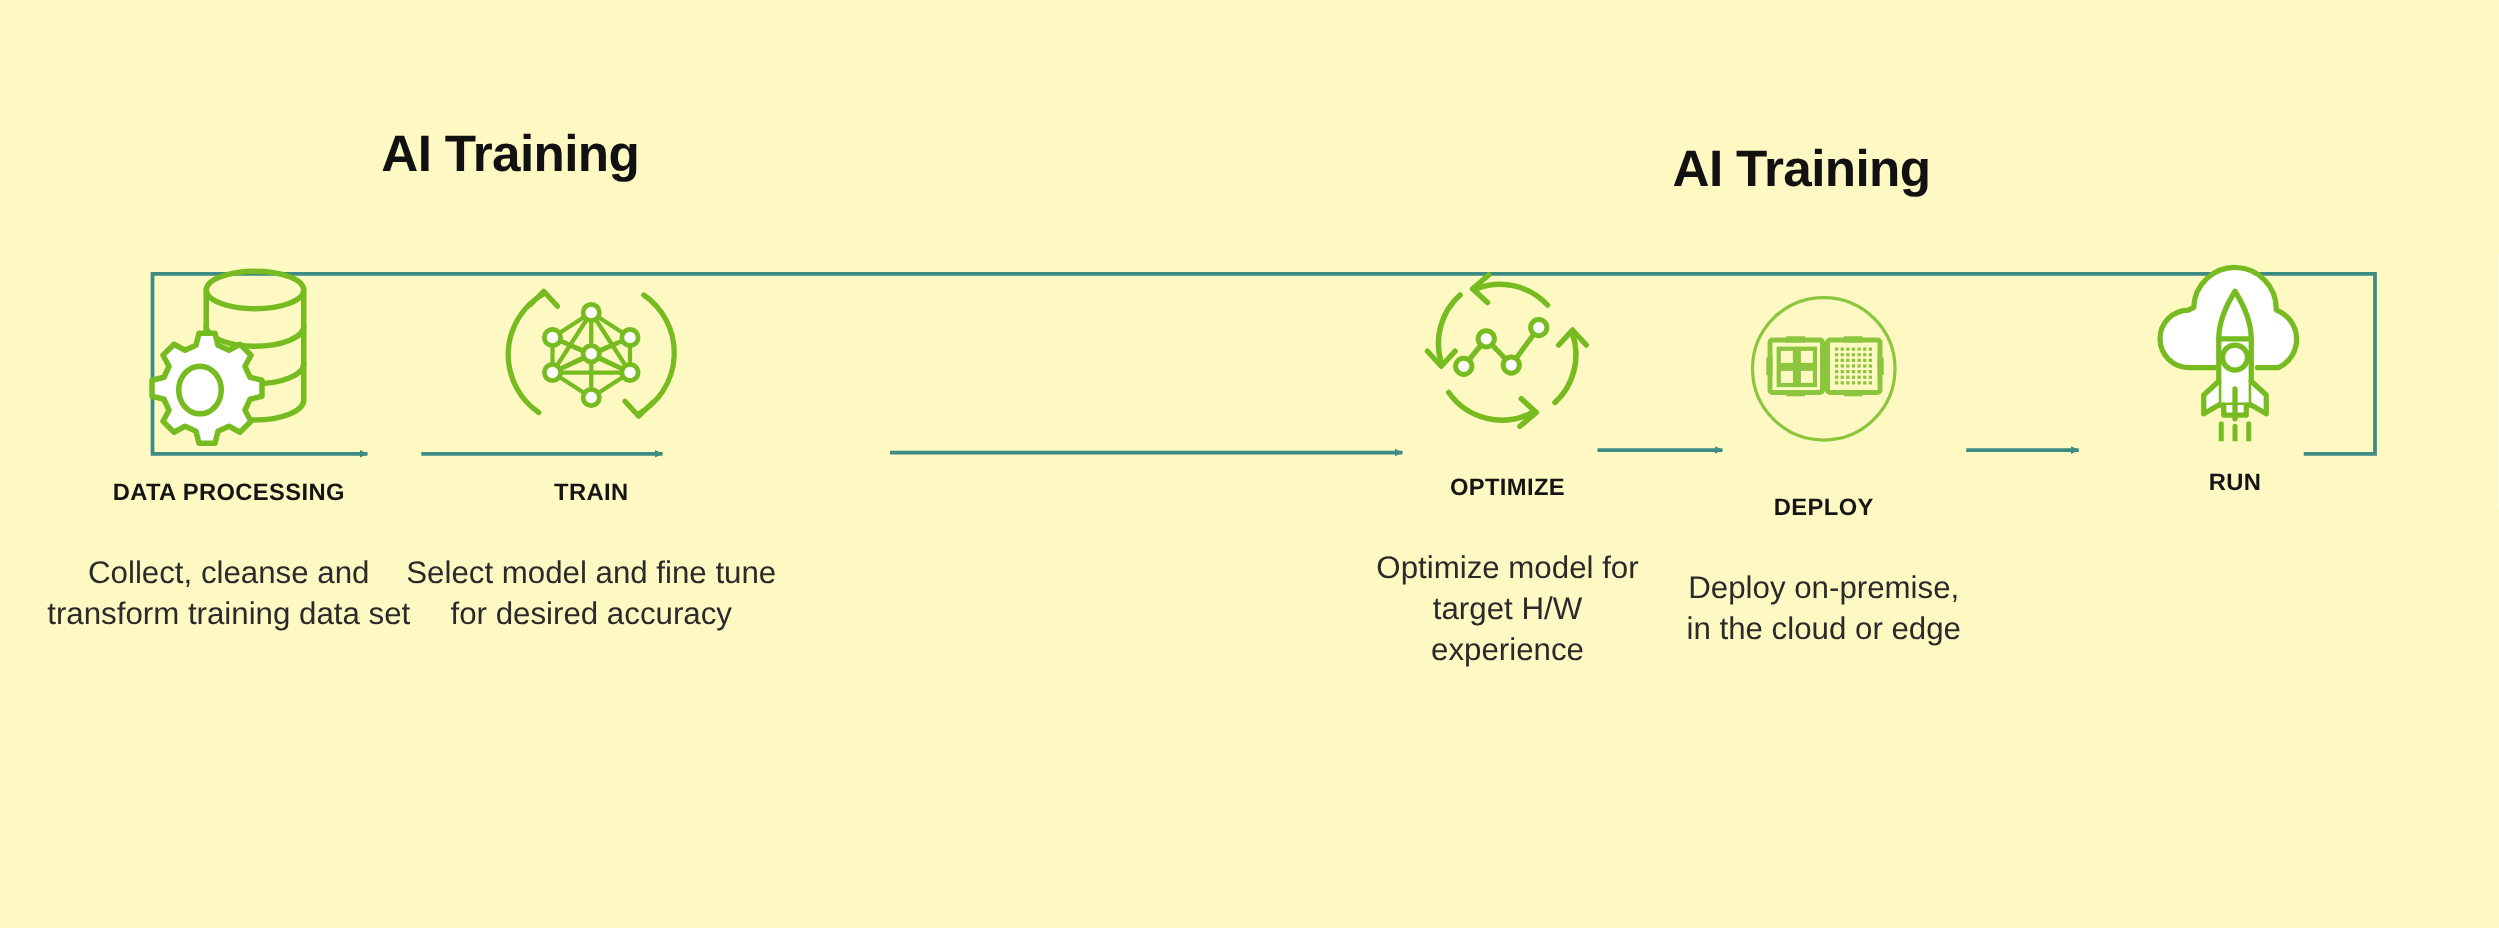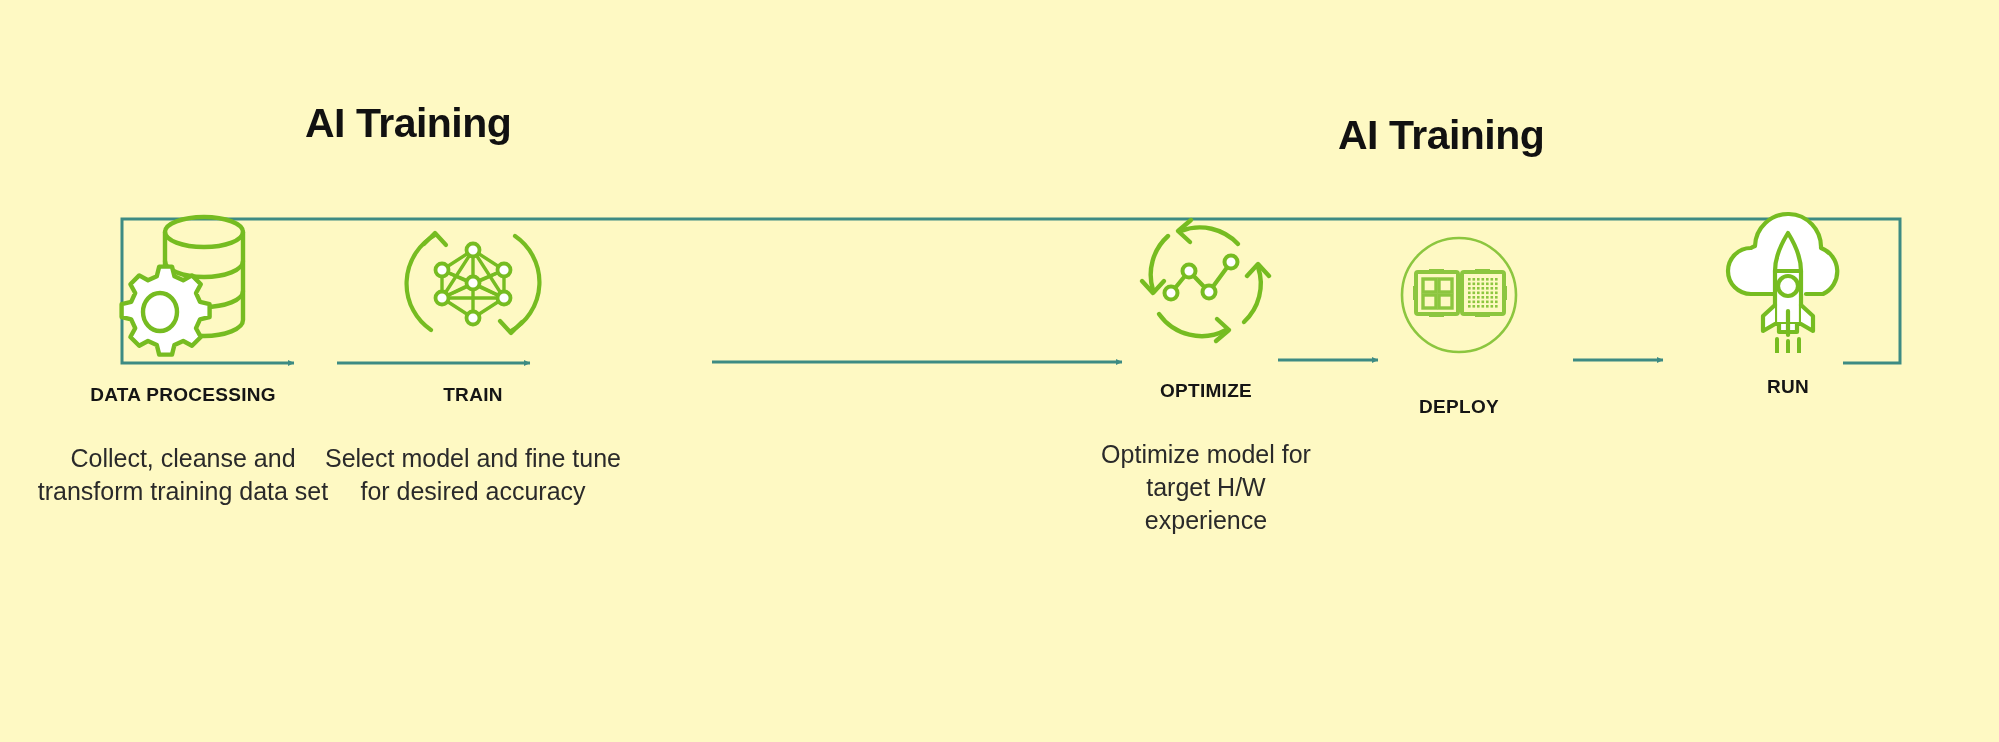--- a/index.html
+++ b/index.html
@@ -289,20 +289,21 @@
           </g>
 
           <rect x="91" y="49" width="15" height="5" fill="#8cc63f"></rect>
           <rect x="91" y="92" width="15" height="5" fill="#8cc63f"></rect>
           <rect x="75" y="66" width="5" height="14" fill="#8cc63f"></rect>
           <rect x="118" y="66" width="5" height="14" fill="#8cc63f"></rect>
         </g>
       </svg>
     </div>
     <div class="stage-label">DEPLOY</div>
+    <div class="stage-desc">Deploy on-premise, in the cloud or edge</div>
   </div>
 
   <div id="stage-run" class="stage">
     <div class="stage-icon">
       <svg width="155" height="155" viewBox="0 0 155 155">
 
         <path d="M62,96 L40,96 A23,23 0 0 1 40,50 A30,30 0 0 1 44,48
                  A33,33 0 0 1 110,50 A25,25 0 0 1 112,96 L95,96" fill="#ffffff" stroke="#76bc21" stroke-width="4.2" stroke-linecap="round" stroke-linejoin="round"></path>
 
         <g fill="#ffffff" stroke="#76bc21" stroke-width="4.2" stroke-linecap="round" stroke-linejoin="round">

